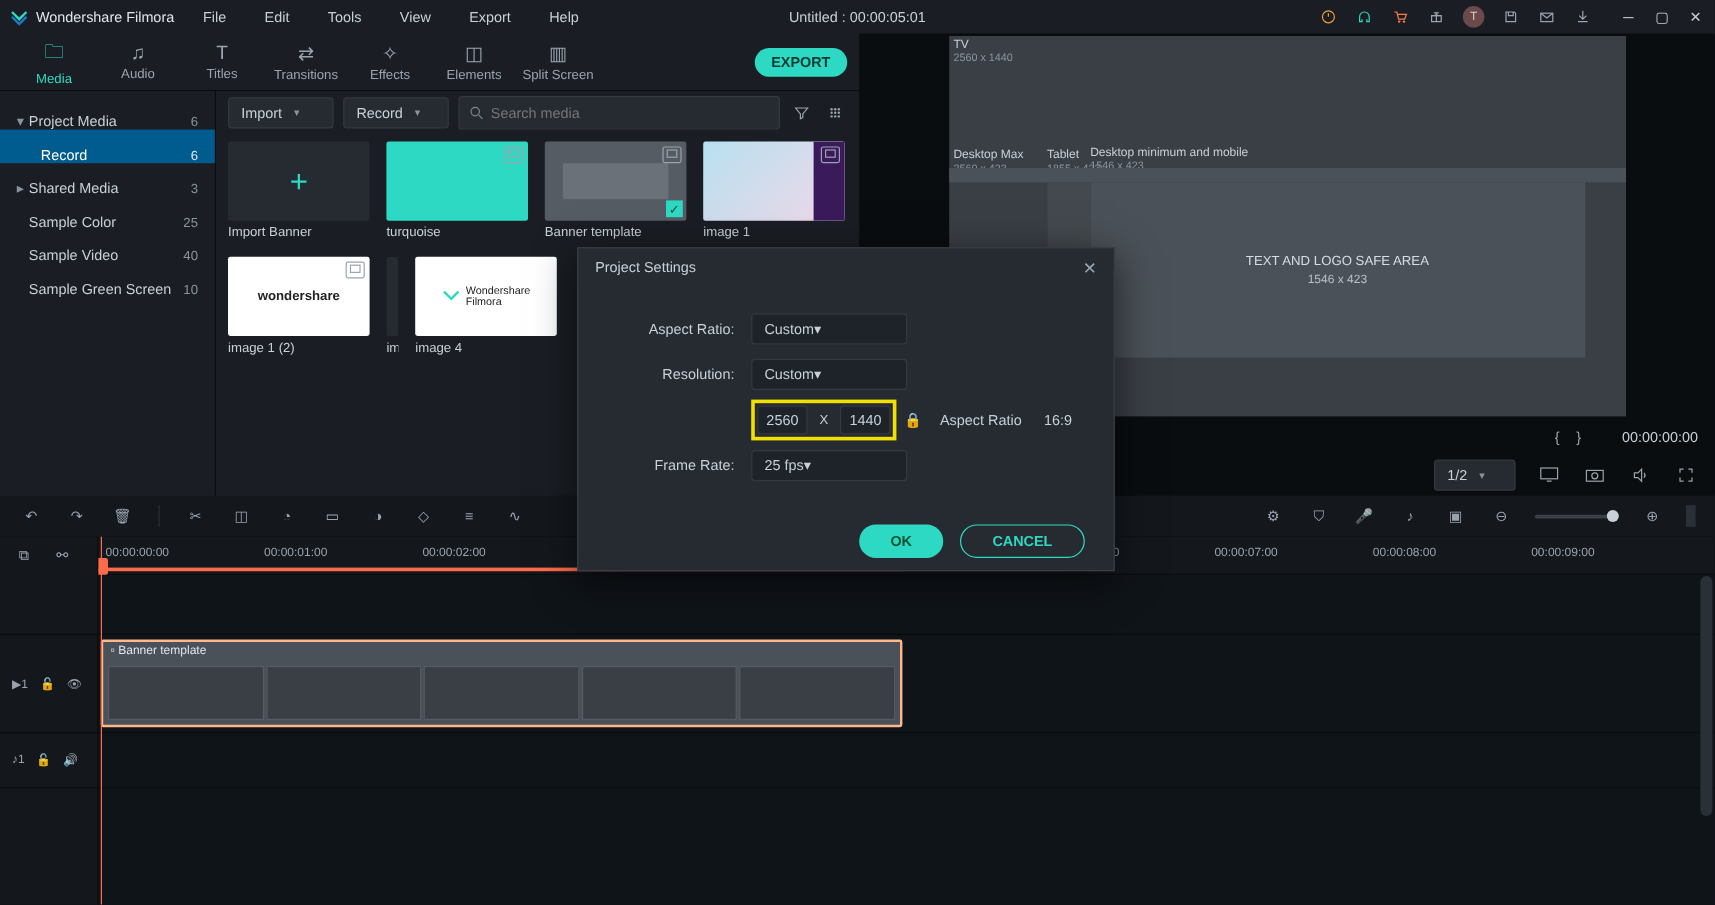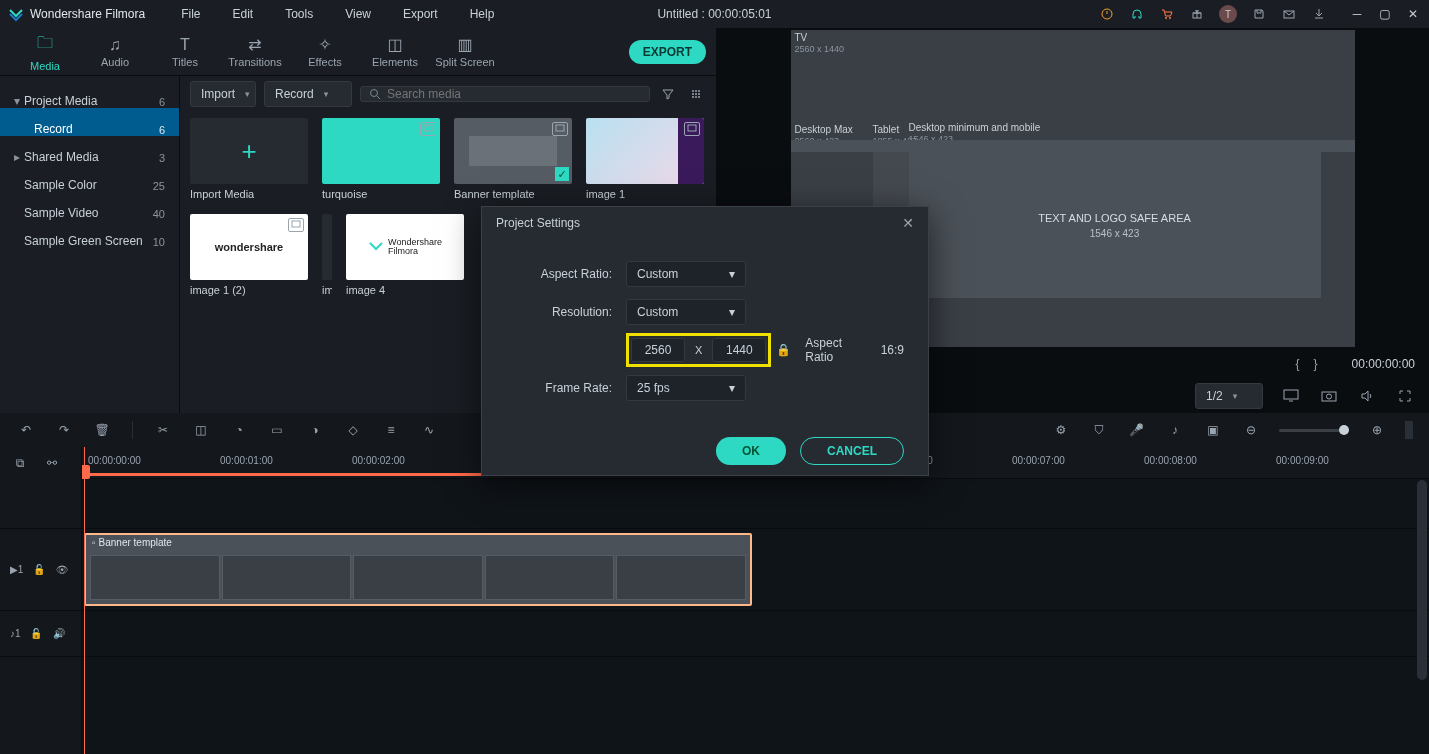--- a/index.html
+++ b/index.html
@@ -1,19 +1,19 @@
 <!DOCTYPE html>
 <html><head>
 <meta charset="utf-8">
 <style>
 *{margin:0;padding:0;box-sizing:border-box;font-family:"Segoe UI",Arial,sans-serif;user-select:none}
 body{width:1429px;height:754px;background:#0f1419;color:#c8d0d8;overflow:hidden;font-size:12px;position:relative}
 .titlebar{height:28px;background:#1a1e24;display:flex;align-items:center;padding:0 8px;gap:6px}
 .logo{width:16px;height:16px;display:flex;align-items:center;justify-content:center}
-.app-name{font-size:12px;color:#e0e6ec;margin-right:20px}
+.app-name{font-size:12px;color:#e0e6ec;margin-right:8px}
 .menubar{display:flex;gap:12px}
 .menu-item{padding:4px 10px;font-size:12px;color:#c8d0d8;cursor:pointer}
 .title-center{position:absolute;left:50%;transform:translateX(-50%);font-size:12px;color:#c8d0d8}
 .title-right{margin-left:auto;display:flex;align-items:center;gap:14px}
 .title-icon{width:16px;height:16px;display:flex;align-items:center;justify-content:center;cursor:pointer;color:#9aa4af}
 .win-controls{display:flex;gap:12px;margin-left:8px}
 .win-btn{width:16px;height:16px;cursor:pointer;color:#c8d0d8;display:flex;align-items:center;justify-content:center}
 .main{display:flex;height:385px}
 .left-panel{width:716px;display:flex;flex-direction:column;background:#1a1e24}
 .tabs{height:48px;display:flex;align-items:center;padding:0 10px;gap:0;background:#1a1e24;border-bottom:1px solid #0a0d10}
@@ -26,21 +26,21 @@
 .sidebar{width:180px;background:#1a1e24;border-right:1px solid #0a0d10}
 .side-item{height:28px;display:flex;align-items:flex-end;padding:0 14px;font-size:12px;color:#c8d0d8;cursor:pointer;justify-content:space-between}
 .side-item.selected{background:#005b8e;color:#fff}
 .side-item .count{color:#8a949f;font-size:11px}
 .side-item.selected .count{color:#dfe8f0}
 .side-caret{width:10px;display:inline-block;color:#8a949f}
 .media-grid{flex:1;background:#1a1e24;overflow:hidden}
 .media-toolbar{height:36px;display:flex;align-items:center;gap:8px;padding:0 10px}
 .dropdown{background:#262b32;border:1px solid #33393f;height:26px;padding:0 10px;display:flex;align-items:center;gap:10px;font-size:12px;color:#c8d0d8;cursor:pointer;border-radius:3px}
 .dropdown .chev{font-size:9px;color:#8a949f}
-.searchbox{flex:1;background:#262b32;border:1px solid #33393f;height:16px;border-radius:3px;display:flex;align-items:center;padding:0 8px;gap:6px;color:#7d8892}
+.searchbox{flex:1;background:#262b32;border:1px solid #33393f;height:28px;border-radius:3px;display:flex;align-items:center;padding:0 8px;gap:6px;color:#7d8892}
 .search-input{background:transparent;border:none;outline:none;color:#c8d0d8;font-size:12px;width:100%}
 .tb-icon{width:20px;height:20px;display:flex;align-items:center;justify-content:center;color:#9aa4af;cursor:pointer}
 .grid{padding:6px 10px;display:flex;flex-wrap:wrap;gap:14px 14px}
 .thumb{width:118px}
 .thumb .box{width:118px;height:66px;background:#262b32;border-radius:2px;position:relative;overflow:hidden;display:flex;align-items:center;justify-content:center}
 .thumb .label{font-size:11px;color:#c8d0d8;margin-top:4px}
 .import-plus{font-size:26px;color:#2ed9c3;font-weight:300}
 .thumb .badge{position:absolute;top:4px;right:4px;width:16px;height:14px;border:1px solid #9aa4af;border-radius:2px;display:flex;align-items:center;justify-content:center}
 .badge svg{width:10px;height:10px}
 .check{position:absolute;bottom:3px;right:3px;width:14px;height:14px;background:#2ed9c3;display:flex;align-items:center;justify-content:center;color:#053;font-size:11px}
@@ -76,23 +76,23 @@
 .clip{position:absolute;top:4px;bottom:4px;background:#4b5158;border:2px solid #ffb889;border-radius:2px;overflow:hidden}
 .clip-label{position:absolute;top:2px;left:6px;font-size:10px;color:#e0e6ec;display:flex;align-items:center;gap:3px}
 .clip-thumbs{position:absolute;top:20px;bottom:4px;left:4px;right:4px;display:flex;gap:2px}
 .clip-th{flex:1;background:#3a3f46;border:1px solid #565c64}
 .dialog{position:absolute;left:481px;top:206px;width:448px;height:270px;background:#262b32;border:1px solid #3a4048;box-shadow:0 8px 32px rgba(0,0,0,.6);z-index:100}
 .dlg-title{height:32px;display:flex;align-items:center;padding:0 14px;font-size:12px;color:#c8d0d8;justify-content:space-between}
 .dlg-close{cursor:pointer;font-size:14px;color:#9aa4af}
 .dlg-body{padding:16px 24px}
 .dlg-row{display:flex;align-items:center;height:38px}
 .dlg-label{width:120px;text-align:right;padding-right:14px;font-size:12px;color:#c8d0d8}
-.dlg-select{width:120px;height:26px;background:#1e232a;border:1px solid #33393f;border-radius:3px;display:flex;align-items:center;padding:0 10px;justify-content:space-between;font-size:12px;cursor:pointer}
+.dlg-select{width:130px;height:26px;background:#1e232a;border:1px solid #33393f;border-radius:3px;display:flex;align-items:center;padding:0 10px;justify-content:flex-start;font-size:12px;cursor:pointer}
 .dlg-res{display:flex;align-items:center;gap:6px;border:3px solid #f0e000;padding:2px;margin-left:120px}
-.dlg-input{width:54px;height:24px;background:#1e232a;border:1px solid #33393f;color:#c8d0d8;text-align:center;font-size:12px;border-radius:3px}
+.dlg-input{width:42px;height:24px;background:#1e232a;border:1px solid #33393f;color:#c8d0d8;text-align:center;font-size:12px;border-radius:3px}
 .dlg-x{font-size:11px;color:#c8d0d8;padding:0 4px}
 .dlg-aspect{margin-left:12px;font-size:12px;color:#c8d0d8;display:flex;align-items:center;gap:6px}
 .dlg-buttons{display:flex;gap:14px;justify-content:flex-end;padding:14px 24px}
 .btn{height:28px;padding:0 26px;border-radius:14px;font-size:12px;font-weight:600;cursor:pointer;border:none;display:flex;align-items:center}
 .btn-ok{background:#2ed9c3;color:#053}
 .btn-cancel{background:transparent;border:1px solid #2ed9c3;color:#2ed9c3}
 .scrollbar-v{position:absolute;right:2px;top:480px;width:10px;height:200px;background:#2a3038;border-radius:5px}
 svg{display:block}
 </style>
 </head>
@@ -226,21 +226,21 @@
             <span class="count">10</span>
           </div>
         <div style="flex:1"></div>
         <div class="sidebar-bottom" style="position:absolute;bottom:0;width:180px">
           <span class="tb-icon">🗀</span>
           <span class="tb-icon">🗁</span>
         </div>
       </div>
       <div class="media-grid">
         <div class="media-toolbar">
-          <div class="dropdown" style="width:66px">
+          <div class="dropdown" style="width:88px">
               <span>Import</span>
               <span class="chev">▾</span>
             </div>
           <div class="dropdown" style="width:88px">
               <span>Record</span>
               <span class="chev">▾</span>
             </div>
           <div class="searchbox">
             <span>
                 <svg width="12" height="12" viewBox="0 0 12 12">
@@ -267,21 +267,21 @@
                 <circle cx="7" cy="10" r="1" fill="currentColor"></circle>
                 <circle cx="10" cy="10" r="1" fill="currentColor"></circle>
               </svg>
             </span>
         </div>
         <div class="grid">
           <div class="thumb">
               <div class="box">
                 <span class="import-plus">+</span>
               </div>
-              <div class="label">Import Media</div>
+              <div class="label">Import Banner</div>
             </div>
           <div class="thumb">
               <div class="box" style="background:#2ed9c3">
                 <span class="badge">
                   <svg viewBox="0 0 10 10">
                     <rect x="1" y="1" width="8" height="6" fill="none" stroke="#9aa4af"></rect>
                     <circle cx="3" cy="3" r=".8" fill="#9aa4af"></circle>
                   </svg>
                 </span>
               </div>

